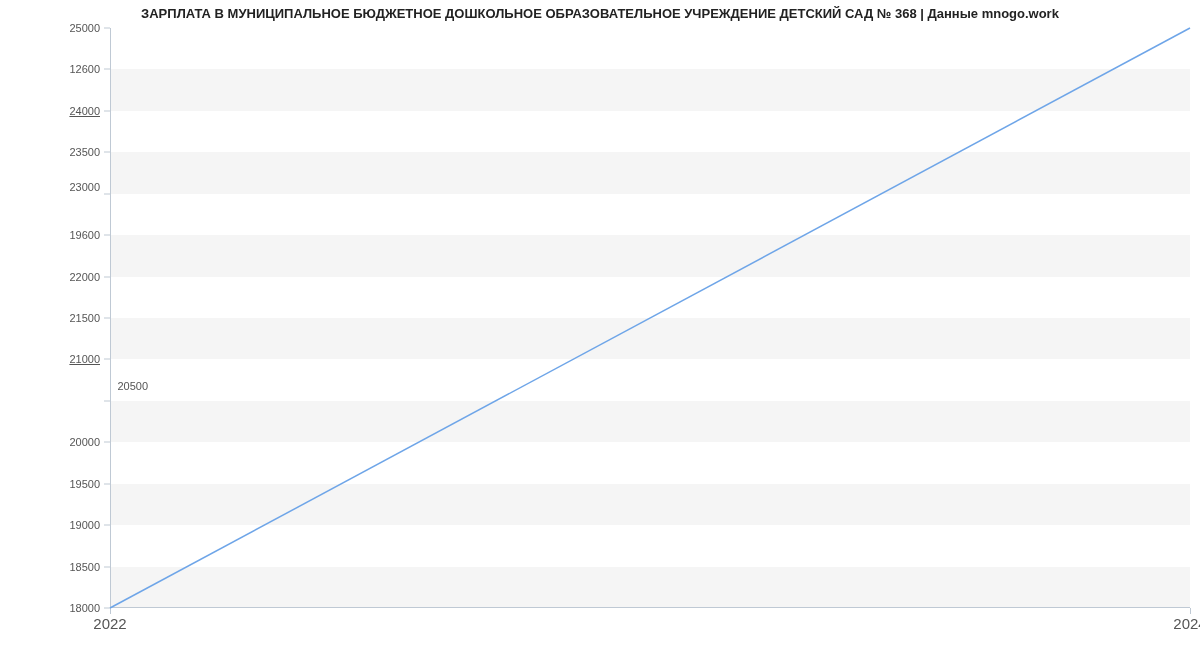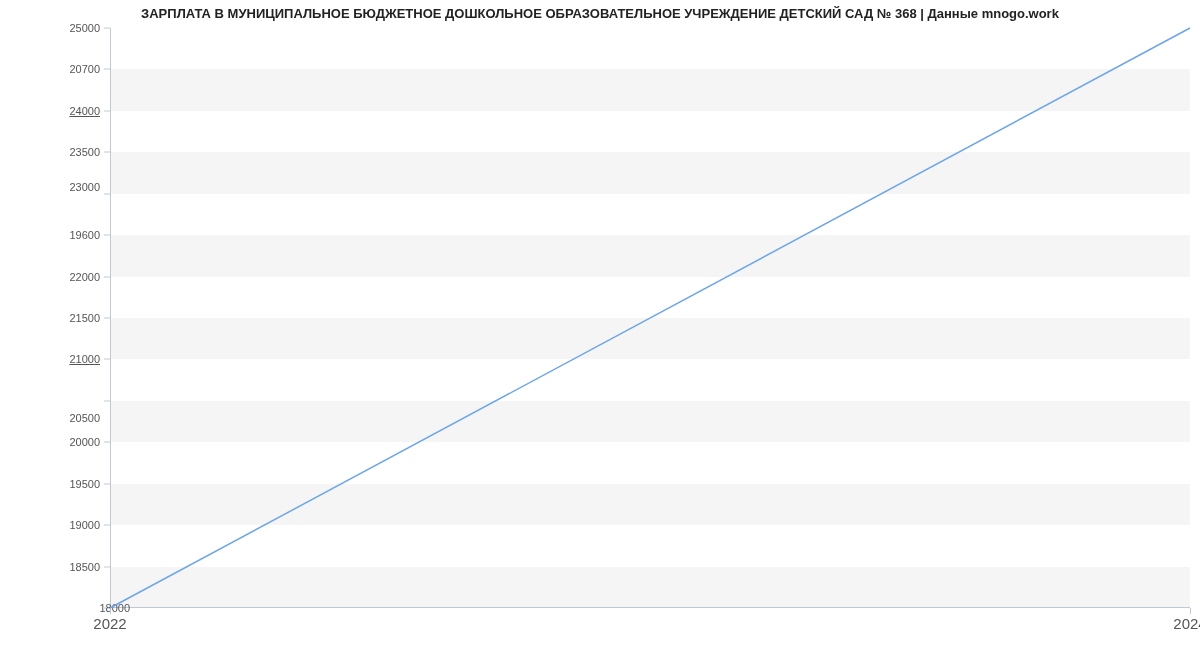--- a/index.html
+++ b/index.html
@@ -109,47 +109,47 @@
         <div class="band" style="top: 372.857px; height: 41.4286px;"></div>
         <div class="band" style="top: 290px; height: 41.4286px;"></div>
         <div class="band" style="top: 207.143px; height: 41.4286px;"></div>
         <div class="band" style="top: 124.286px; height: 41.4286px;"></div>
         <div class="band" style="top: 41.4286px; height: 41.4286px;"></div>
       </div>
     <div class="axis-line-y"></div>
     <div class="axis-line-x"></div>
     <div id="yticks">
         <div class="tick-y" style="top: 580px; margin-top: 0px; transform: translateY(-0.5px); left: 0px; margin-left: -6px; width: 6px; height: 0px; border-bottom: 1px solid rgb(191, 201, 212); position: absolute;"></div>
-        <div class="tick-y-label" style="top: 580px; padding-left: 30px;">18000</div>
+        <div class="tick-y-label" style="top: 580px;">18000</div>
         <div class="tick-y" style="top: 538.571px; margin-top: 0px; transform: translateY(-0.5px); left: 0px; margin-left: -6px; width: 6px; height: 0px; border-bottom: 1px solid rgb(191, 201, 212); position: absolute;"></div>
         <div class="tick-y-label" style="top: 538.571px;">18500</div>
         <div class="tick-y" style="top: 497.143px; margin-top: 0px; transform: translateY(-0.5px); left: 0px; margin-left: -6px; width: 6px; height: 0px; border-bottom: 1px solid rgb(191, 201, 212); position: absolute;"></div>
         <div class="tick-y-label" style="top: 497.143px;">19000</div>
         <div class="tick-y" style="top: 455.714px; margin-top: 0px; transform: translateY(-0.5px); left: 0px; margin-left: -6px; width: 6px; height: 0px; border-bottom: 1px solid rgb(191, 201, 212); position: absolute;"></div>
         <div class="tick-y-label" style="top: 455.714px;">19500</div>
         <div class="tick-y" style="top: 414.286px; margin-top: 0px; transform: translateY(-0.5px); left: 0px; margin-left: -6px; width: 6px; height: 0px; border-bottom: 1px solid rgb(191, 201, 212); position: absolute;"></div>
         <div class="tick-y-label" style="top: 414.286px;">20000</div>
         <div class="tick-y" style="top: 372.857px; margin-top: 0px; transform: translateY(-0.5px); left: 0px; margin-left: -6px; width: 6px; height: 0px; border-bottom: 1px solid rgb(191, 201, 212); position: absolute;"></div>
-        <div class="tick-y-label" style="top: 390px;">20500</div>
+        <div class="tick-y-label" style="top: 358px; padding-left: 48px;">20500</div>
         <div class="tick-y" style="top: 331.429px; margin-top: 0px; transform: translateY(-0.5px); left: 0px; margin-left: -6px; width: 6px; height: 0px; border-bottom: 1px solid rgb(191, 201, 212); position: absolute;"></div>
         <div class="tick-y-label" style="top: 331.429px; text-decoration: underline;">21000</div>
         <div class="tick-y" style="top: 290px; margin-top: 0px; transform: translateY(-0.5px); left: 0px; margin-left: -6px; width: 6px; height: 0px; border-bottom: 1px solid rgb(191, 201, 212); position: absolute;"></div>
         <div class="tick-y-label" style="top: 290px;">21500</div>
         <div class="tick-y" style="top: 248.571px; margin-top: 0px; transform: translateY(-0.5px); left: 0px; margin-left: -6px; width: 6px; height: 0px; border-bottom: 1px solid rgb(191, 201, 212); position: absolute;"></div>
         <div class="tick-y-label" style="top: 248.571px;">22000</div>
         <div class="tick-y" style="top: 207.143px; margin-top: 0px; transform: translateY(-0.5px); left: 0px; margin-left: -6px; width: 6px; height: 0px; border-bottom: 1px solid rgb(191, 201, 212); position: absolute;"></div>
         <div class="tick-y-label" style="top: 207.143px;">19600</div>
         <div class="tick-y" style="top: 165.714px; margin-top: 0px; transform: translateY(-0.5px); left: 0px; margin-left: -6px; width: 6px; height: 0px; border-bottom: 1px solid rgb(191, 201, 212); position: absolute;"></div>
         <div class="tick-y-label" style="top: 159px;">23000</div>
         <div class="tick-y" style="top: 124.286px; margin-top: 0px; transform: translateY(-0.5px); left: 0px; margin-left: -6px; width: 6px; height: 0px; border-bottom: 1px solid rgb(191, 201, 212); position: absolute;"></div>
         <div class="tick-y-label" style="top: 124.286px;">23500</div>
         <div class="tick-y" style="top: 82.8571px; margin-top: 0px; transform: translateY(-0.5px); left: 0px; margin-left: -6px; width: 6px; height: 0px; border-bottom: 1px solid rgb(191, 201, 212); position: absolute;"></div>
         <div class="tick-y-label" style="top: 82.8571px; text-decoration: underline;">24000</div>
         <div class="tick-y" style="top: 41.4286px; margin-top: 0px; transform: translateY(-0.5px); left: 0px; margin-left: -6px; width: 6px; height: 0px; border-bottom: 1px solid rgb(191, 201, 212); position: absolute;"></div>
-        <div class="tick-y-label" style="top: 41.4286px;">20700</div>
+        <div class="tick-y-label" style="top: 41.4286px;">12600</div>
         <div class="tick-y" style="top: 0px; margin-top: 0px; transform: translateY(-0.5px); left: 0px; margin-left: -6px; width: 6px; height: 0px; border-bottom: 1px solid rgb(191, 201, 212); position: absolute;"></div>
         <div class="tick-y-label" style="top: 0px;">25000</div>
       </div>
     <div id="xticks">
         <div class="tick-x" style="left: 0px;"></div>
         <div class="tick-x-label" style="left: 0px;">2022</div>
         <div class="tick-x" style="left: 1080px;"></div>
         <div class="tick-x-label" style="left: 1080px;">2024</div>
       </div>
     <svg class="series" id="series-svg" viewBox="0 0 1080 580" preserveAspectRatio="none">

